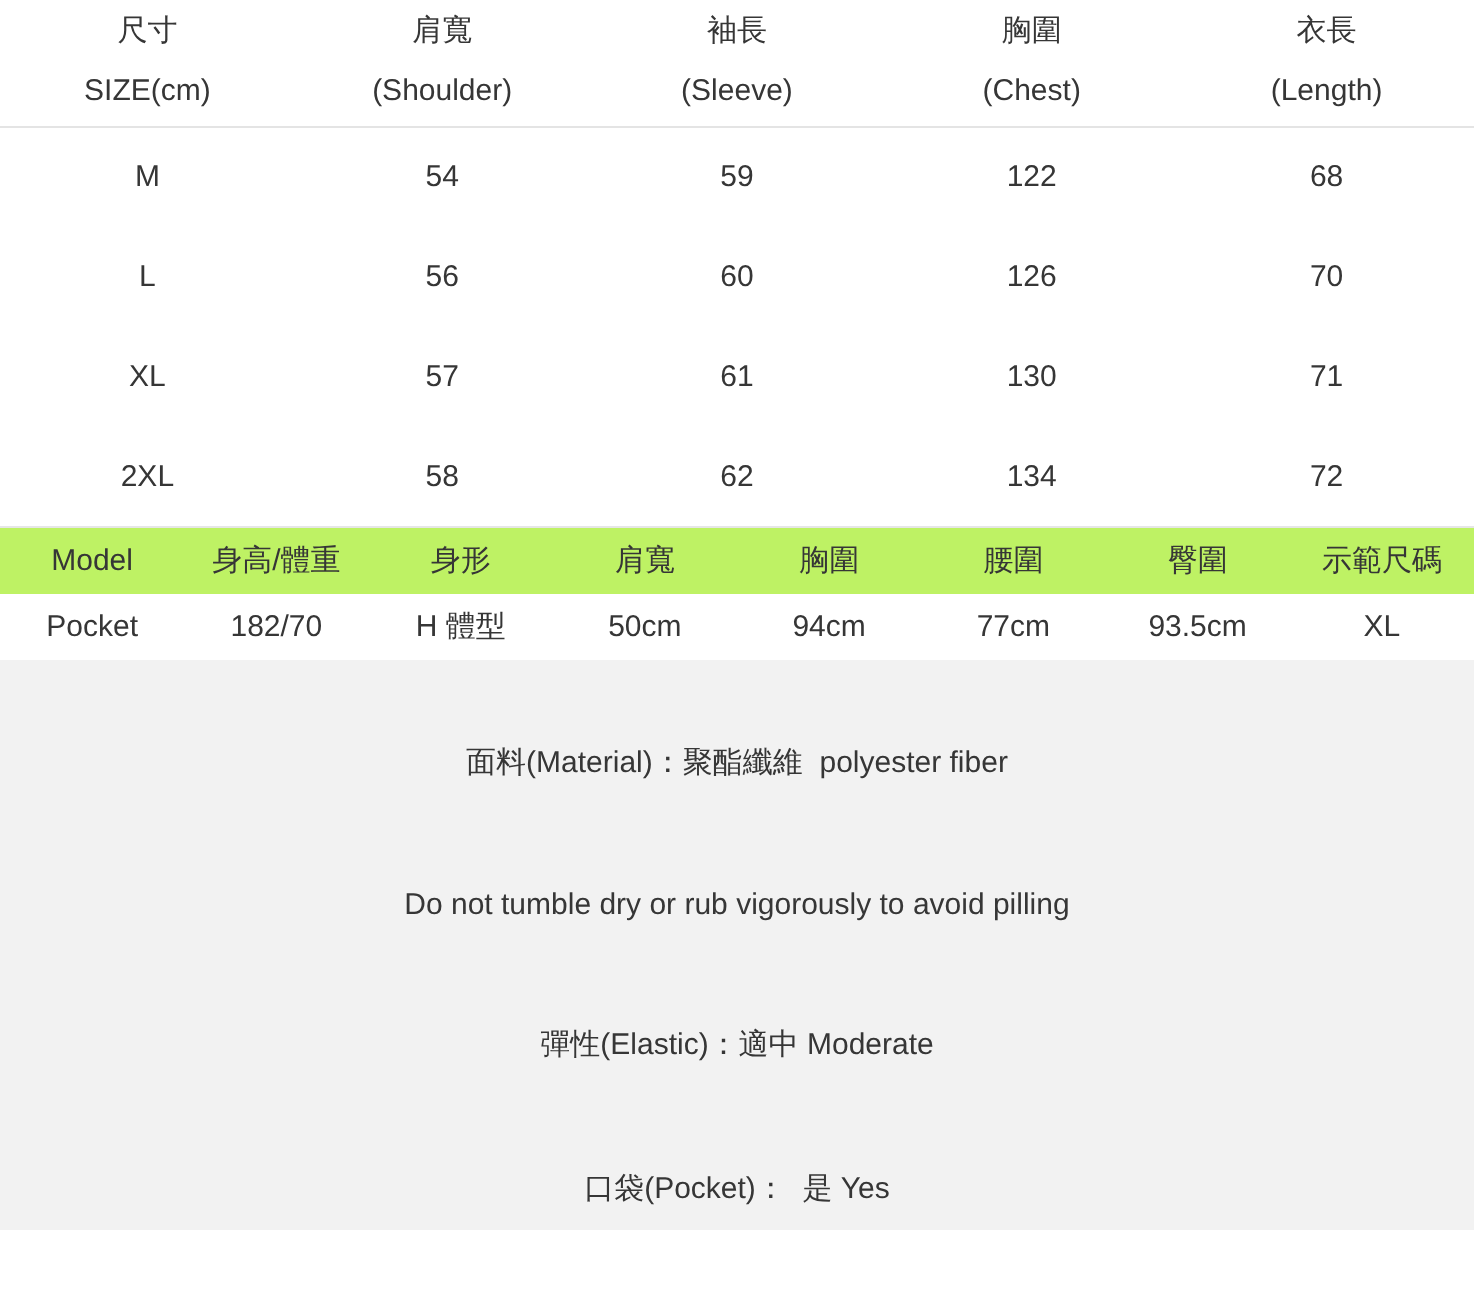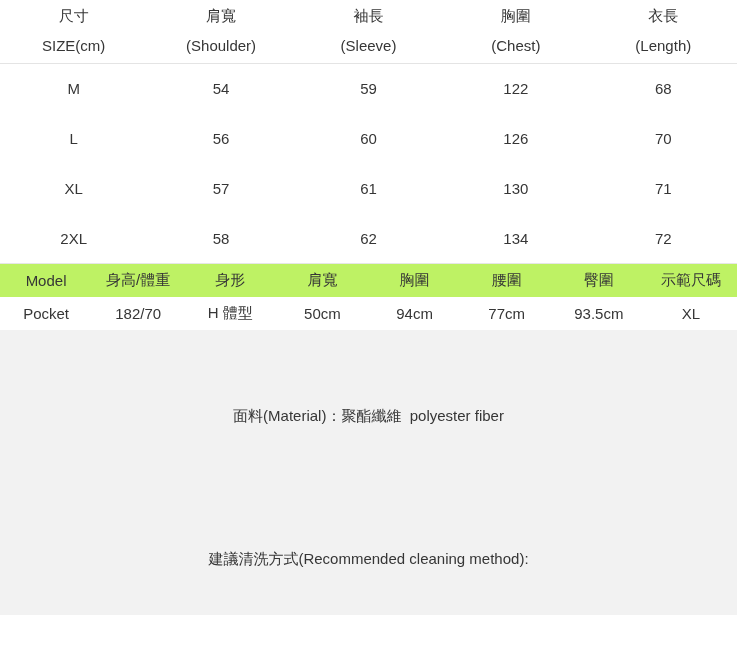--- a/index.html
+++ b/index.html
@@ -146,16 +146,18 @@
         <td>94cm</td>
         <td>77cm</td>
         <td>93.5cm</td>
         <td>XL</td>
       </tr>
     </tbody>
   </table>
 
   <div class="info-section">
     <div class="info-line">面料(Material)：聚酯纖維  polyester fiber</div>
-    <div class="info-line">建議清洗方式(Recommended cleaning method):</div>
+    <div class="info-line">Do not tumble dry or rub vigorously to avoid pilling</div>
+    <div class="info-line">彈性(Elastic)：適中 Moderate</div>
+    <div class="info-line">口袋(Pocket)：  是 Yes</div>
   </div>
 
 </div>
 
 </body></html>

